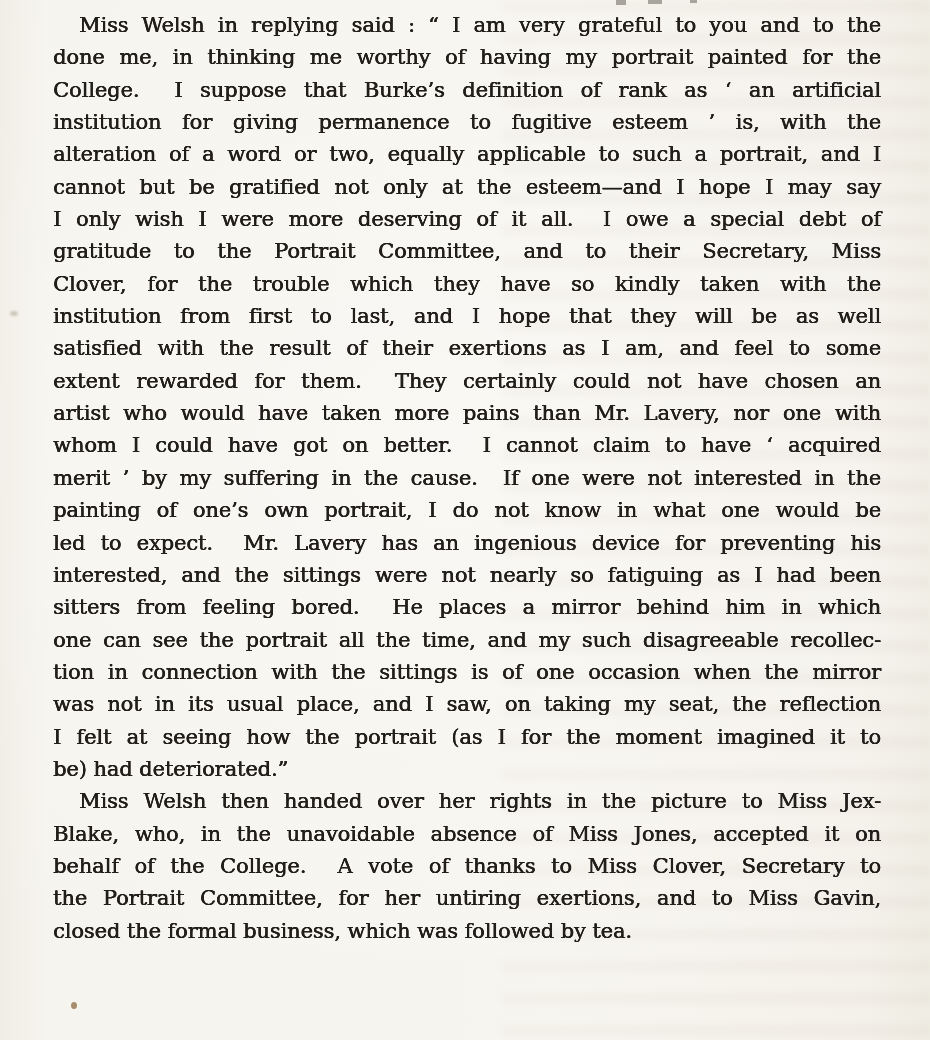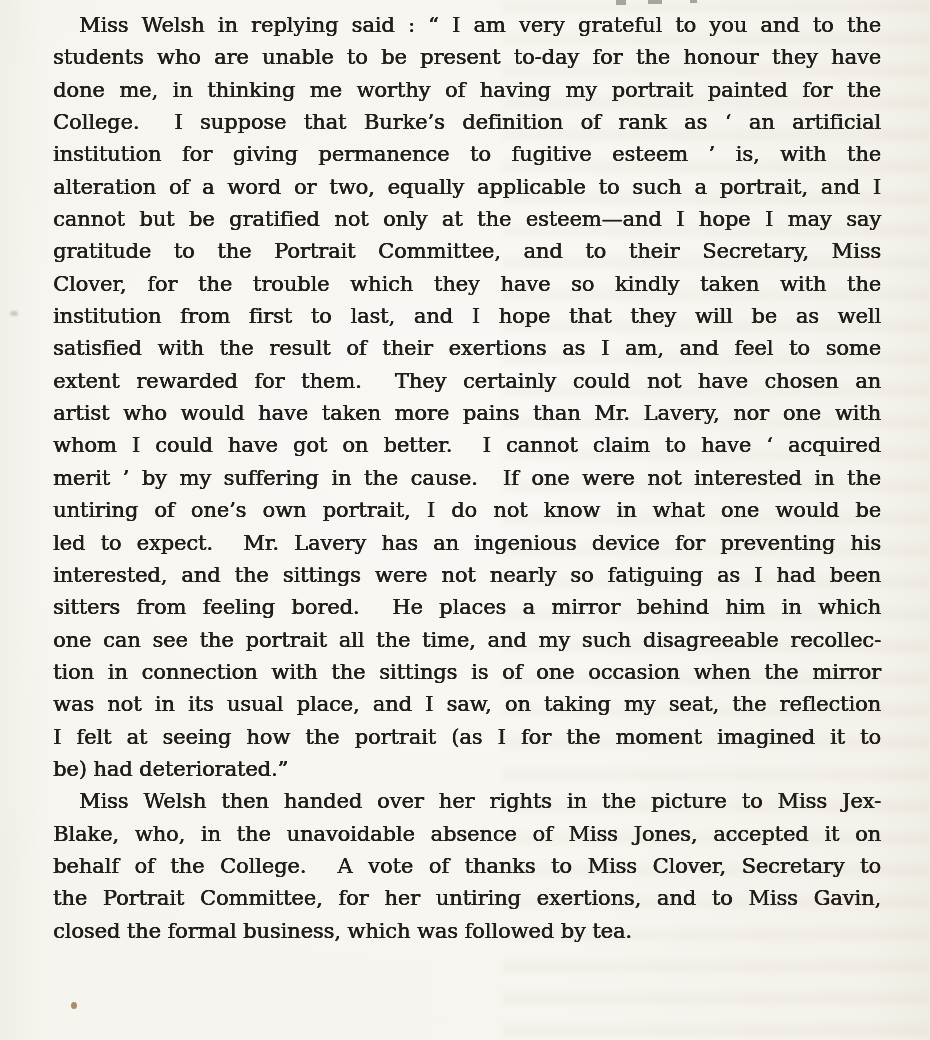--- a/index.html
+++ b/index.html
@@ -92,35 +92,35 @@
 <div class="page">
   <div class="ghosting"></div>
   <div class="top-edge-mark m1"></div>
   <div class="top-edge-mark m2"></div>
   <div class="top-edge-mark m3"></div>
   <div class="speck-left-margin"></div>
   <div class="speck-brown"></div>
   <div class="text-block" style="color: rgb(33, 30, 27);">
       <div class="paragraph">
         <div class="line indent">Miss Welsh in replying said : “ I am very grateful to you and to the</div>
-        <div class="line">students who are unable to be present to-day for the honour they have</div>
         <div class="line">done me, in thinking me worthy of having my portrait painted for the</div>
         <div class="line">College.&nbsp; I suppose that Burke’s definition of rank as ‘ an artificial</div>
         <div class="line">institution for giving permanence to fugitive esteem ’ is, with the</div>
         <div class="line">alteration of a word or two, equally applicable to such a portrait, and I</div>
         <div class="line">cannot but be gratified not only at the esteem—and I hope I may say</div>
+        <div class="line">I only wish I were more deserving of it all.&nbsp; I owe a special debt of</div>
         <div class="line">gratitude to the Portrait Committee, and to their Secretary, Miss</div>
         <div class="line">Clover, for the trouble which they have so kindly taken with the</div>
         <div class="line">institution from first to last, and I hope that they will be as well</div>
         <div class="line">satisfied with the result of their exertions as I am, and feel to some</div>
         <div class="line">extent rewarded for them.&nbsp; They certainly could not have chosen an</div>
         <div class="line">artist who would have taken more pains than Mr. Lavery, nor one with</div>
         <div class="line">whom I could have got on better.&nbsp; I cannot claim to have ‘ acquired</div>
         <div class="line">merit ’ by my suffering in the cause.&nbsp; If one were not interested in the</div>
-        <div class="line">untiring of one’s own portrait, I do not know in what one would be</div>
+        <div class="line">painting of one’s own portrait, I do not know in what one would be</div>
         <div class="line">led to expect.&nbsp; Mr. Lavery has an ingenious device for preventing his</div>
         <div class="line">interested, and the sittings were not nearly so fatiguing as I had been</div>
         <div class="line">sitters from feeling bored.&nbsp; He places a mirror behind him in which</div>
         <div class="line">one can see the portrait all the time, and my such disagreeable recollec-</div>
         <div class="line">tion in connection with the sittings is of one occasion when the mirror</div>
         <div class="line">was not in its usual place, and I saw, on taking my seat, the reflection</div>
         <div class="line">I felt at seeing how the portrait (as I for the moment imagined it to</div>
         <div class="line last">be) had deteriorated.”</div>
       </div>
       <div class="paragraph">

